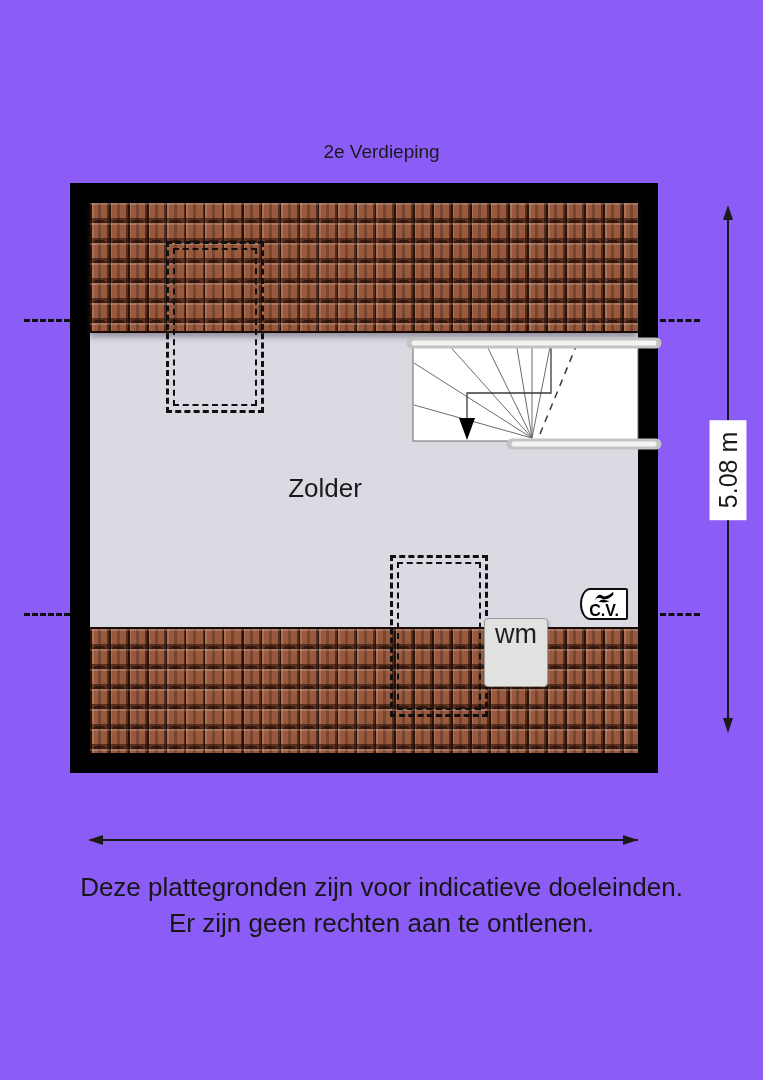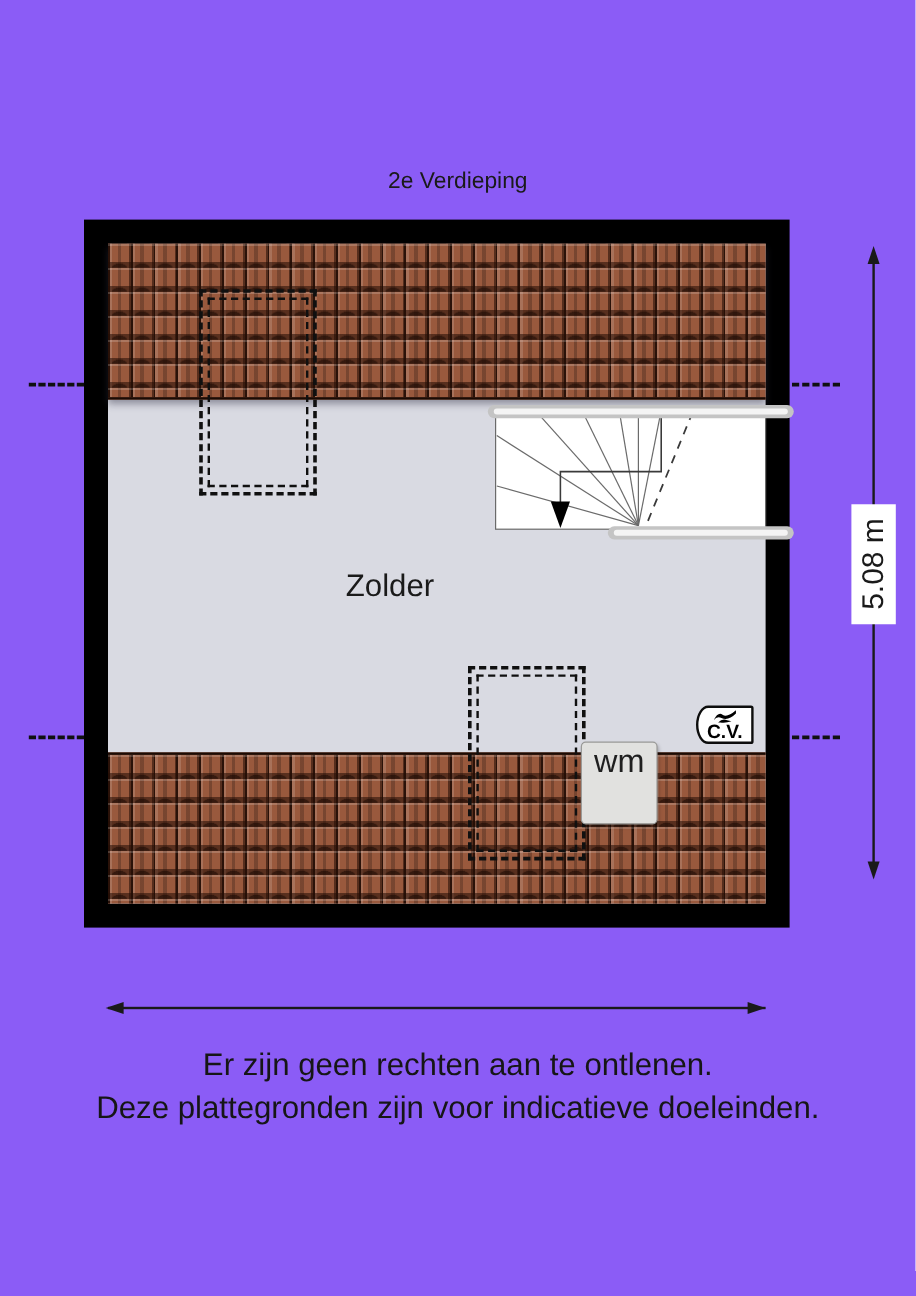--- a/index.html
+++ b/index.html
@@ -140,17 +140,17 @@
   <div class="abs vdim-line"></div>
   <div class="abs arrow-up"></div>
   <div class="abs arrow-down"></div>
   <div class="abs vdim-label">5.08 m</div>
 
   <div class="abs hdim-line"></div>
   <div class="abs arrow-left"></div>
   <div class="abs arrow-right"></div>
 
   <div class="abs disclaimer">
+    <div>Deze plattegronden zijn voor indicatieve doeleinden.</div>
     <div>Er zijn geen rechten aan te ontlenen.</div>
-    <div>Deze plattegronden zijn voor indicatieve doeleinden.</div>
   </div>
 
 </div>
 
 </body></html>

